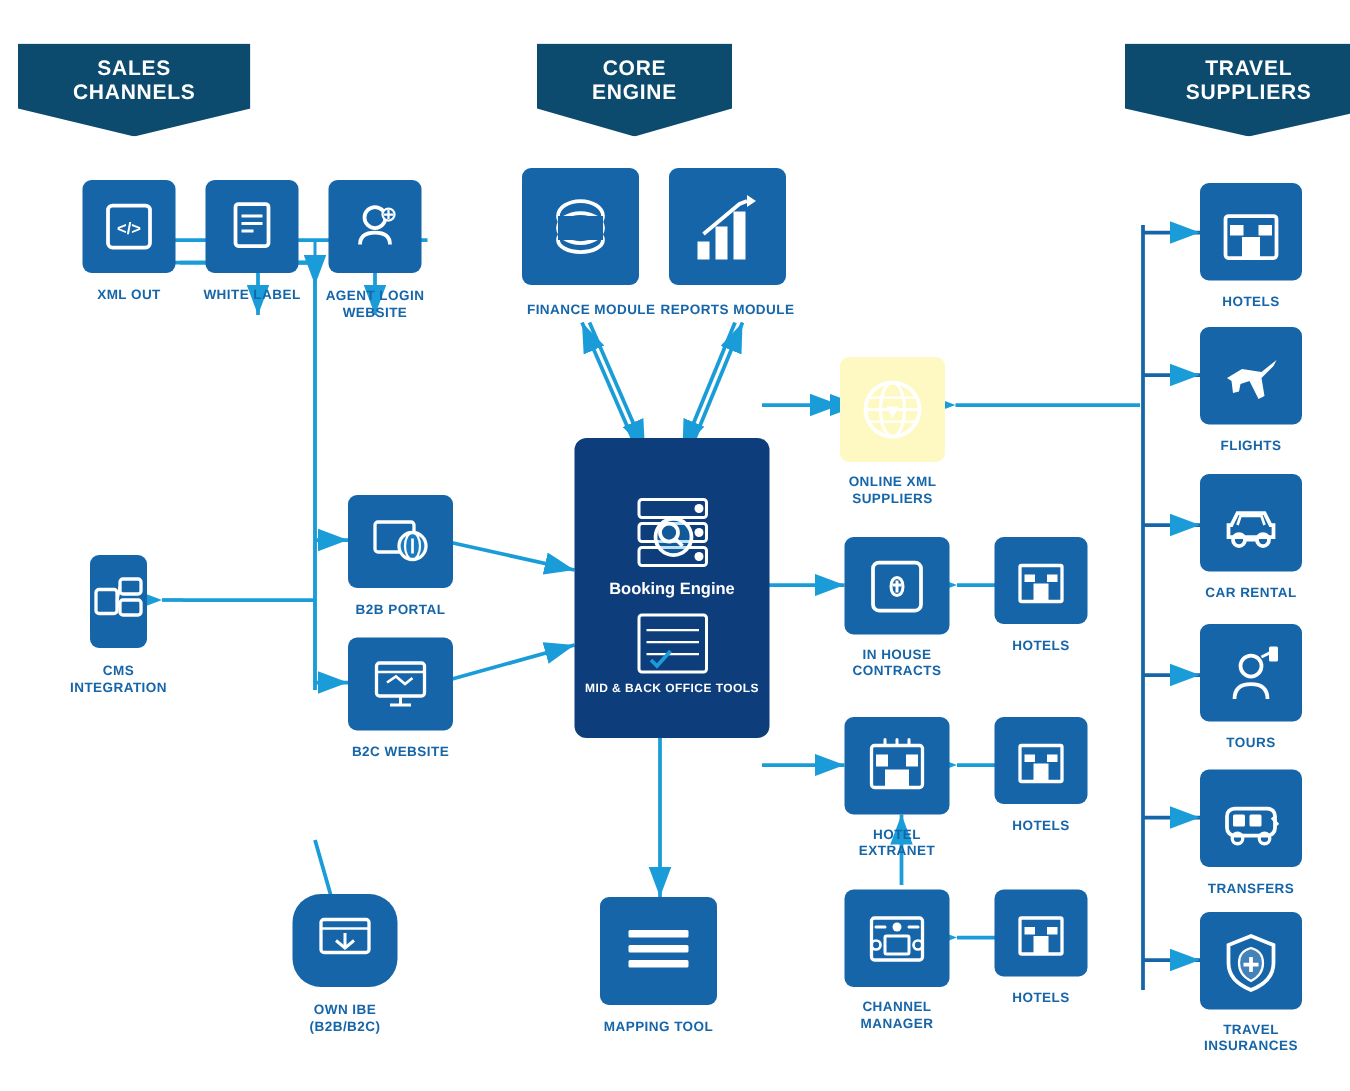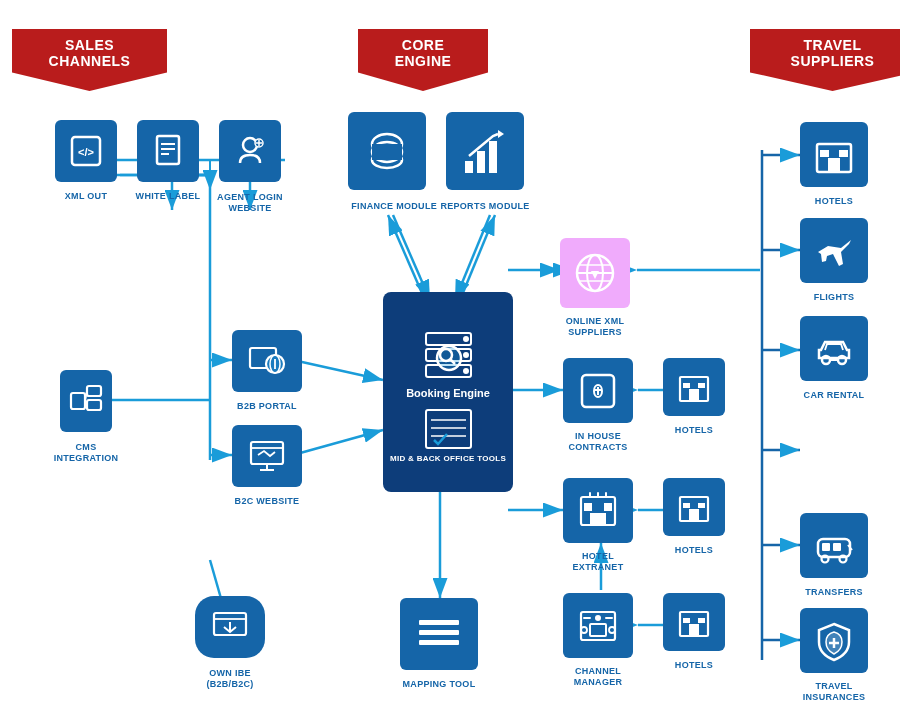--- a/index.html
+++ b/index.html
@@ -14,21 +14,21 @@
 
     .diagram {
       position: relative;
       width: 900px;
       height: 727px;
     }
 
     
     .banner {
       position: absolute;
-      background: #b91c1c;
+      background: #0c4a6e;
       color: #fff;
       font-weight: 900;
       font-size: 13px;
       padding: 8px 18px;
       clip-path: polygon(0 0, 100% 0, 100% 70%, 50% 100%, 0 70%);
       text-align: center;
       letter-spacing: 0.5px;
     }
 
     
@@ -224,21 +224,21 @@
     <svg width="38" height="38" viewBox="0 0 38 38">
       <rect x="3" y="5" width="32" height="22" rx="2" fill="none" stroke="white" stroke-width="2.2"></rect>
       <line x1="3" y1="11" x2="35" y2="11" stroke="white" stroke-width="1.8"></line>
       <line x1="19" y1="27" x2="19" y2="33" stroke="white" stroke-width="2"></line>
       <line x1="12" y1="33" x2="26" y2="33" stroke="white" stroke-width="2"></line>
       <path d="M10 18 L16 14 L22 19 L27 15" stroke="white" stroke-width="1.8" fill="none"></path>
     </svg>
     <span class="label" style="bottom:-20px;width:80px;text-align:center;font-size:9px;">B2C WEBSITE</span>
   </div>
 
-  <div class="icon-box" style="left:60px; top:370px; width:52px; height:62px;">
+  <div class="icon-box" style="left:60px; top:370px; width:38px; height:62px;">
     <svg width="36" height="36" viewBox="0 0 36 36">
       <rect x="3" y="10" width="14" height="16" rx="2" fill="none" stroke="white" stroke-width="2.2"></rect>
       <rect x="19" y="3" width="14" height="10" rx="2" fill="none" stroke="white" stroke-width="2.2"></rect>
       <rect x="19" y="17" width="14" height="10" rx="2" fill="none" stroke="white" stroke-width="2.2"></rect>
       <line x1="17" y1="18" x2="19" y2="8" stroke="white" stroke-width="1.8"></line>
       <line x1="17" y1="18" x2="19" y2="22" stroke="white" stroke-width="1.8"></line>
     </svg>
     <span class="label" style="bottom:-32px;width:80px;text-align:center;font-size:9px;">CMS<br>INTEGRATION</span>
   </div>
 
@@ -302,21 +302,21 @@
 
   <div class="icon-box" style="left:400px; top:598px; width:78px; height:72px;">
     <svg width="48" height="48" viewBox="0 0 48 48">
       <rect x="4" y="10" width="40" height="5" rx="1" fill="white"></rect>
       <rect x="4" y="20" width="40" height="5" rx="1" fill="white"></rect>
       <rect x="4" y="30" width="40" height="5" rx="1" fill="white"></rect>
     </svg>
     <span class="label" style="bottom:-20px;width:95px;text-align:center;font-size:9px;">MAPPING TOOL</span>
   </div>
 
-  <div class="icon-box" style="left:560px; top:238px; width:70px; height:70px; background:#f0abfc;">
+  <div class="icon-box" style="left:560px; top:238px; width:70px; height:70px; background:#fef9c3;">
     <svg width="44" height="44" viewBox="0 0 44 44">
       <circle cx="22" cy="22" r="18" fill="none" stroke="white" stroke-width="2.5"></circle>
       <ellipse cx="22" cy="22" rx="8" ry="18" fill="none" stroke="white" stroke-width="2"></ellipse>
       <line x1="4" y1="22" x2="40" y2="22" stroke="white" stroke-width="2"></line>
       <line x1="7" y1="14" x2="37" y2="14" stroke="white" stroke-width="1.5"></line>
       <line x1="7" y1="30" x2="37" y2="30" stroke="white" stroke-width="1.5"></line>
 
       <polygon points="22,28 18,20 26,20" fill="white"></polygon>
     </svg>
     <span class="label" style="bottom:-30px;width:90px;text-align:center;font-size:9px;">ONLINE XML<br>SUPPLIERS</span>
@@ -405,20 +405,29 @@
     <svg width="42" height="42" viewBox="0 0 42 42">
       <path d="M8 22 L12 14 L30 14 L34 22 L36 22 L36 30 L6 30 L6 22 Z" fill="none" stroke="white" stroke-width="2.5"></path>
       <circle cx="13" cy="32" r="4" fill="none" stroke="white" stroke-width="2.5"></circle>
       <circle cx="29" cy="32" r="4" fill="none" stroke="white" stroke-width="2.5"></circle>
       <line x1="17" y1="32" x2="25" y2="32" stroke="white" stroke-width="2"></line>
       <path d="M12 22 L14 16 L28 16 L30 22" fill="none" stroke="white" stroke-width="1.8"></path>
     </svg>
     <span class="label" style="bottom:-20px;width:85px;text-align:center;font-size:9px;">CAR RENTAL</span>
   </div>
 
+  <div class="icon-box" style="left:800px; top:416px; width:68px; height:65px;">
+    <svg width="42" height="42" viewBox="0 0 42 42">
+      <circle cx="21" cy="16" r="7" fill="none" stroke="white" stroke-width="2.5"></circle>
+      <path d="M10 38 Q10 28 21 28 Q32 28 32 38" fill="none" stroke="white" stroke-width="2.5"></path>
+      <line x1="28" y1="10" x2="36" y2="6" stroke="white" stroke-width="2"></line>
+      <rect x="33" y="3" width="6" height="10" rx="1" fill="white"></rect>
+    </svg>
+    <span class="label" style="bottom:-20px;width:80px;text-align:center;font-size:9px;">TOURS</span>
+  </div>
 
   <div class="icon-box" style="left:800px; top:513px; width:68px; height:65px;">
     <svg width="42" height="42" viewBox="0 0 42 42">
       <rect x="5" y="14" width="32" height="18" rx="5" fill="none" stroke="white" stroke-width="2.5"></rect>
       <rect x="9" y="18" width="8" height="8" rx="1" fill="white"></rect>
       <rect x="20" y="18" width="8" height="8" rx="1" fill="white"></rect>
       <circle cx="12" cy="34" r="3.5" fill="none" stroke="white" stroke-width="2.2"></circle>
       <circle cx="30" cy="34" r="3.5" fill="none" stroke="white" stroke-width="2.2"></circle>
       <line x1="35" y1="20" x2="39" y2="25" stroke="white" stroke-width="2"></line>
     </svg>

